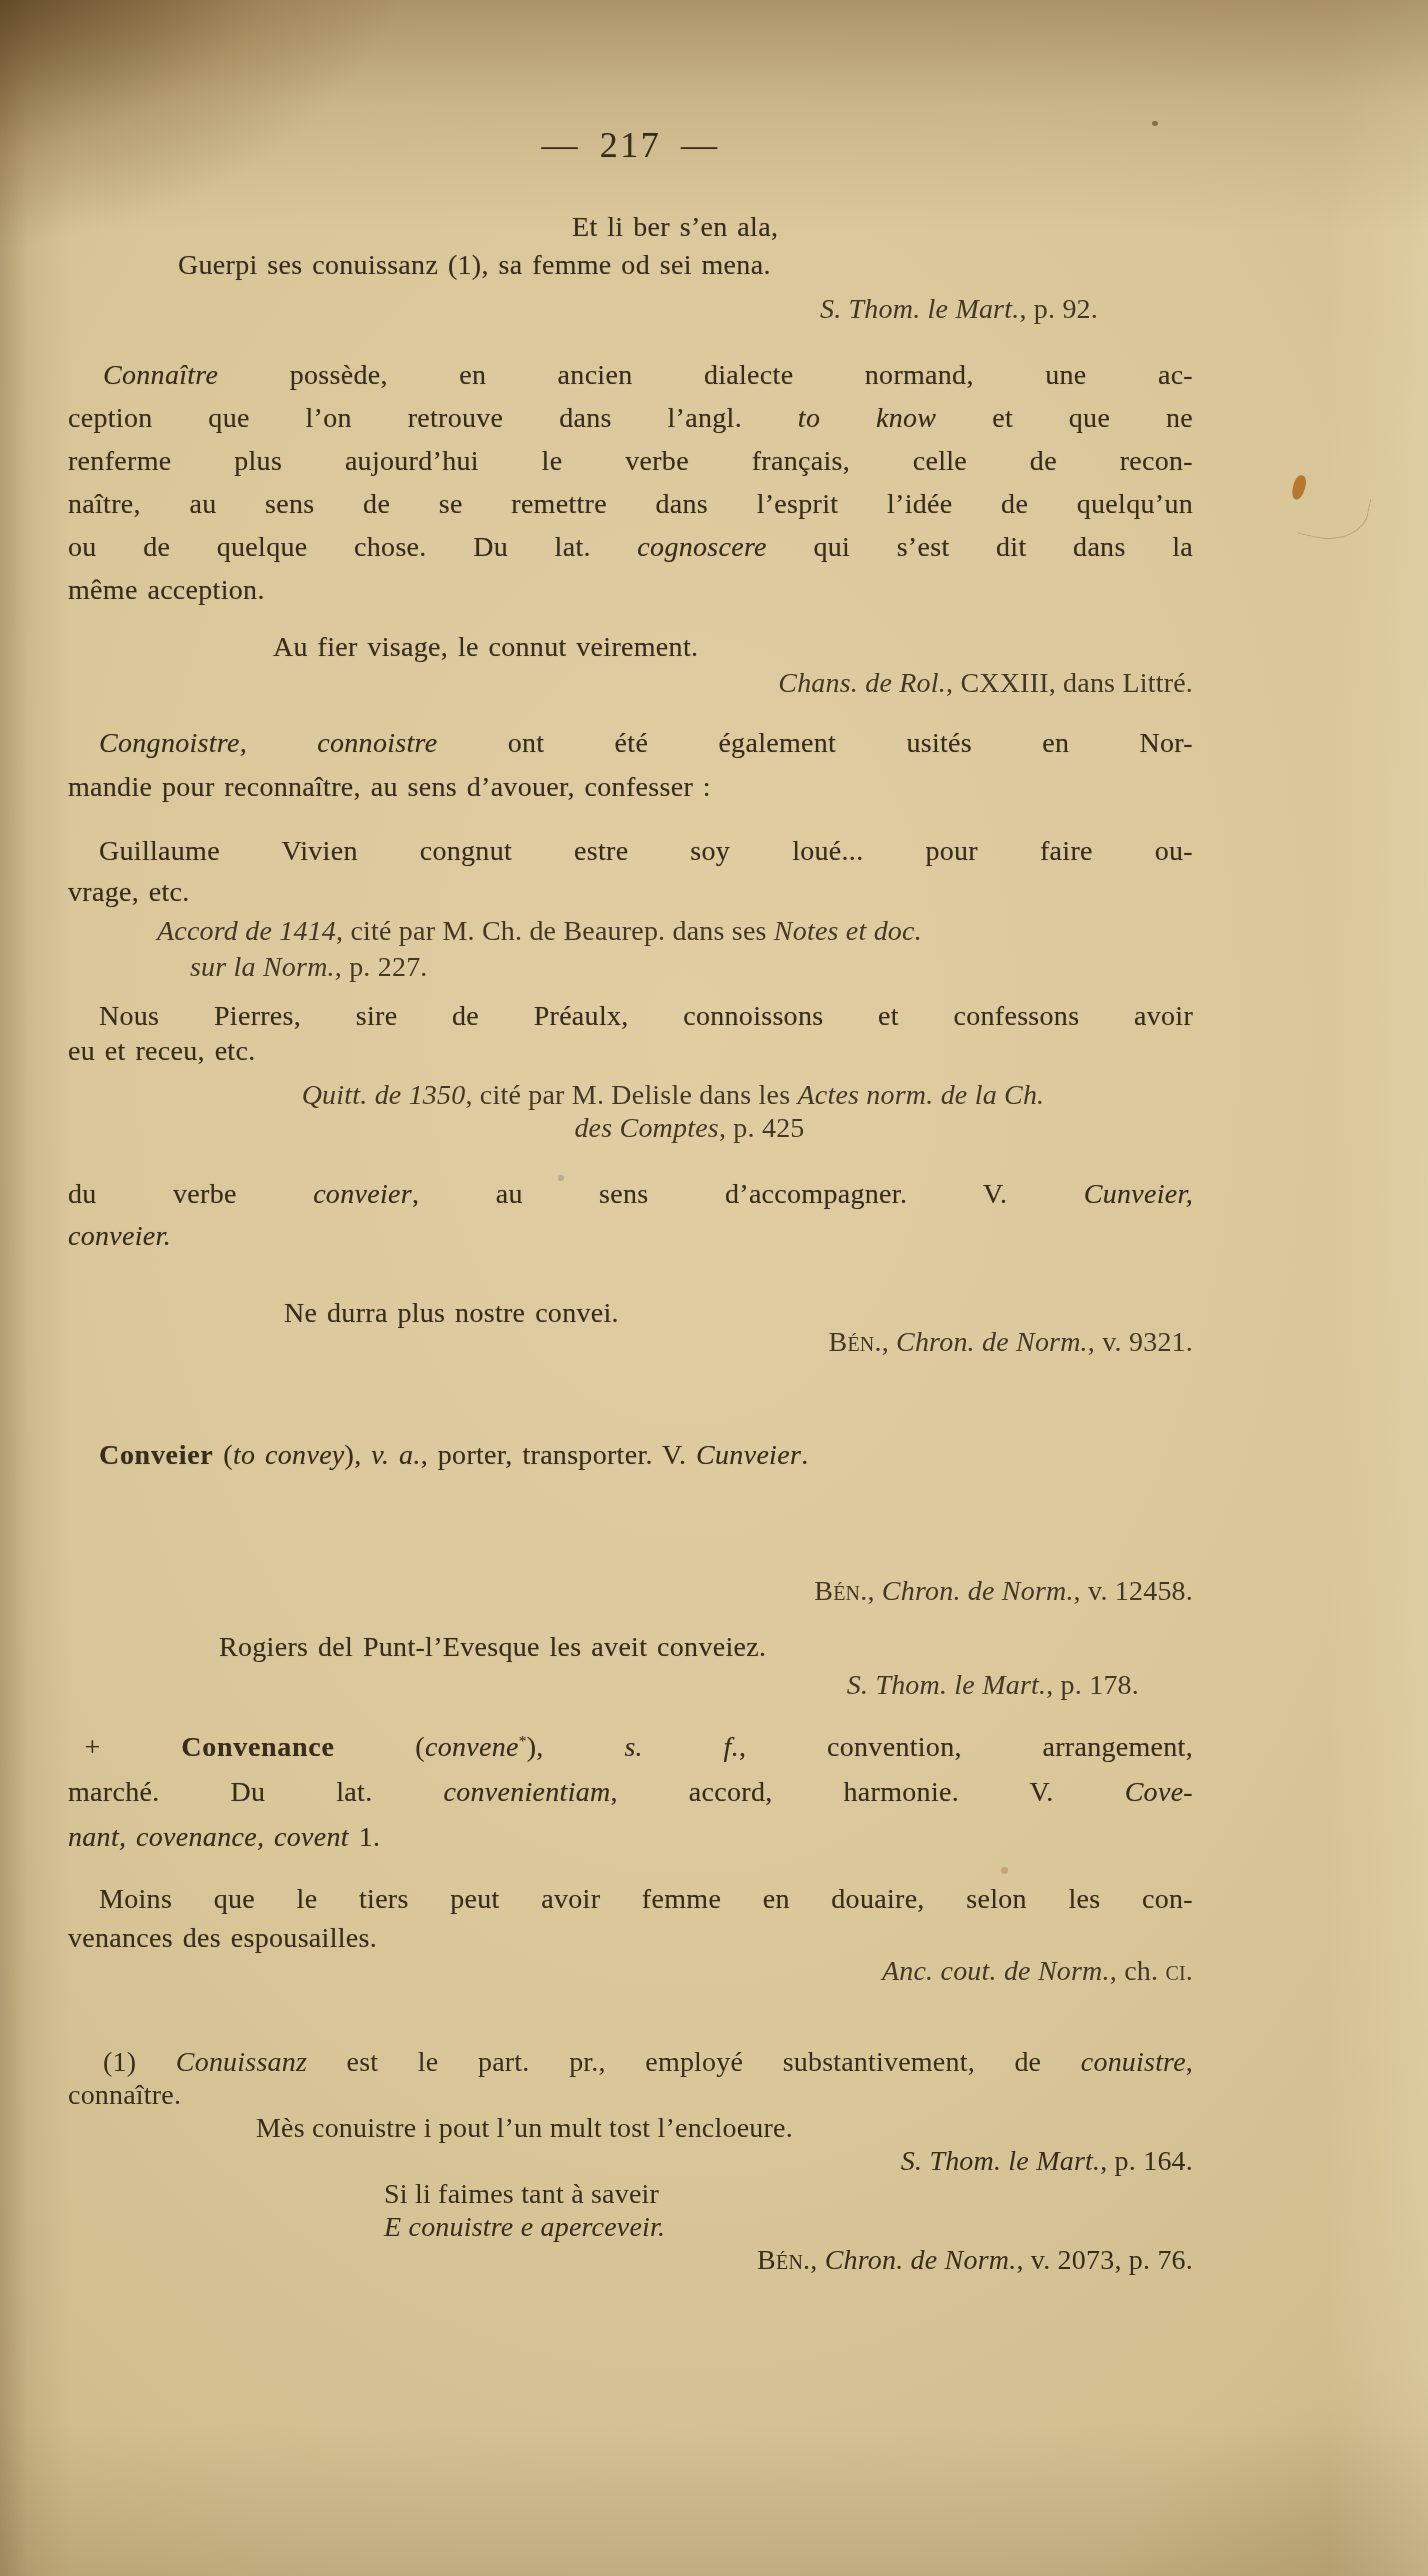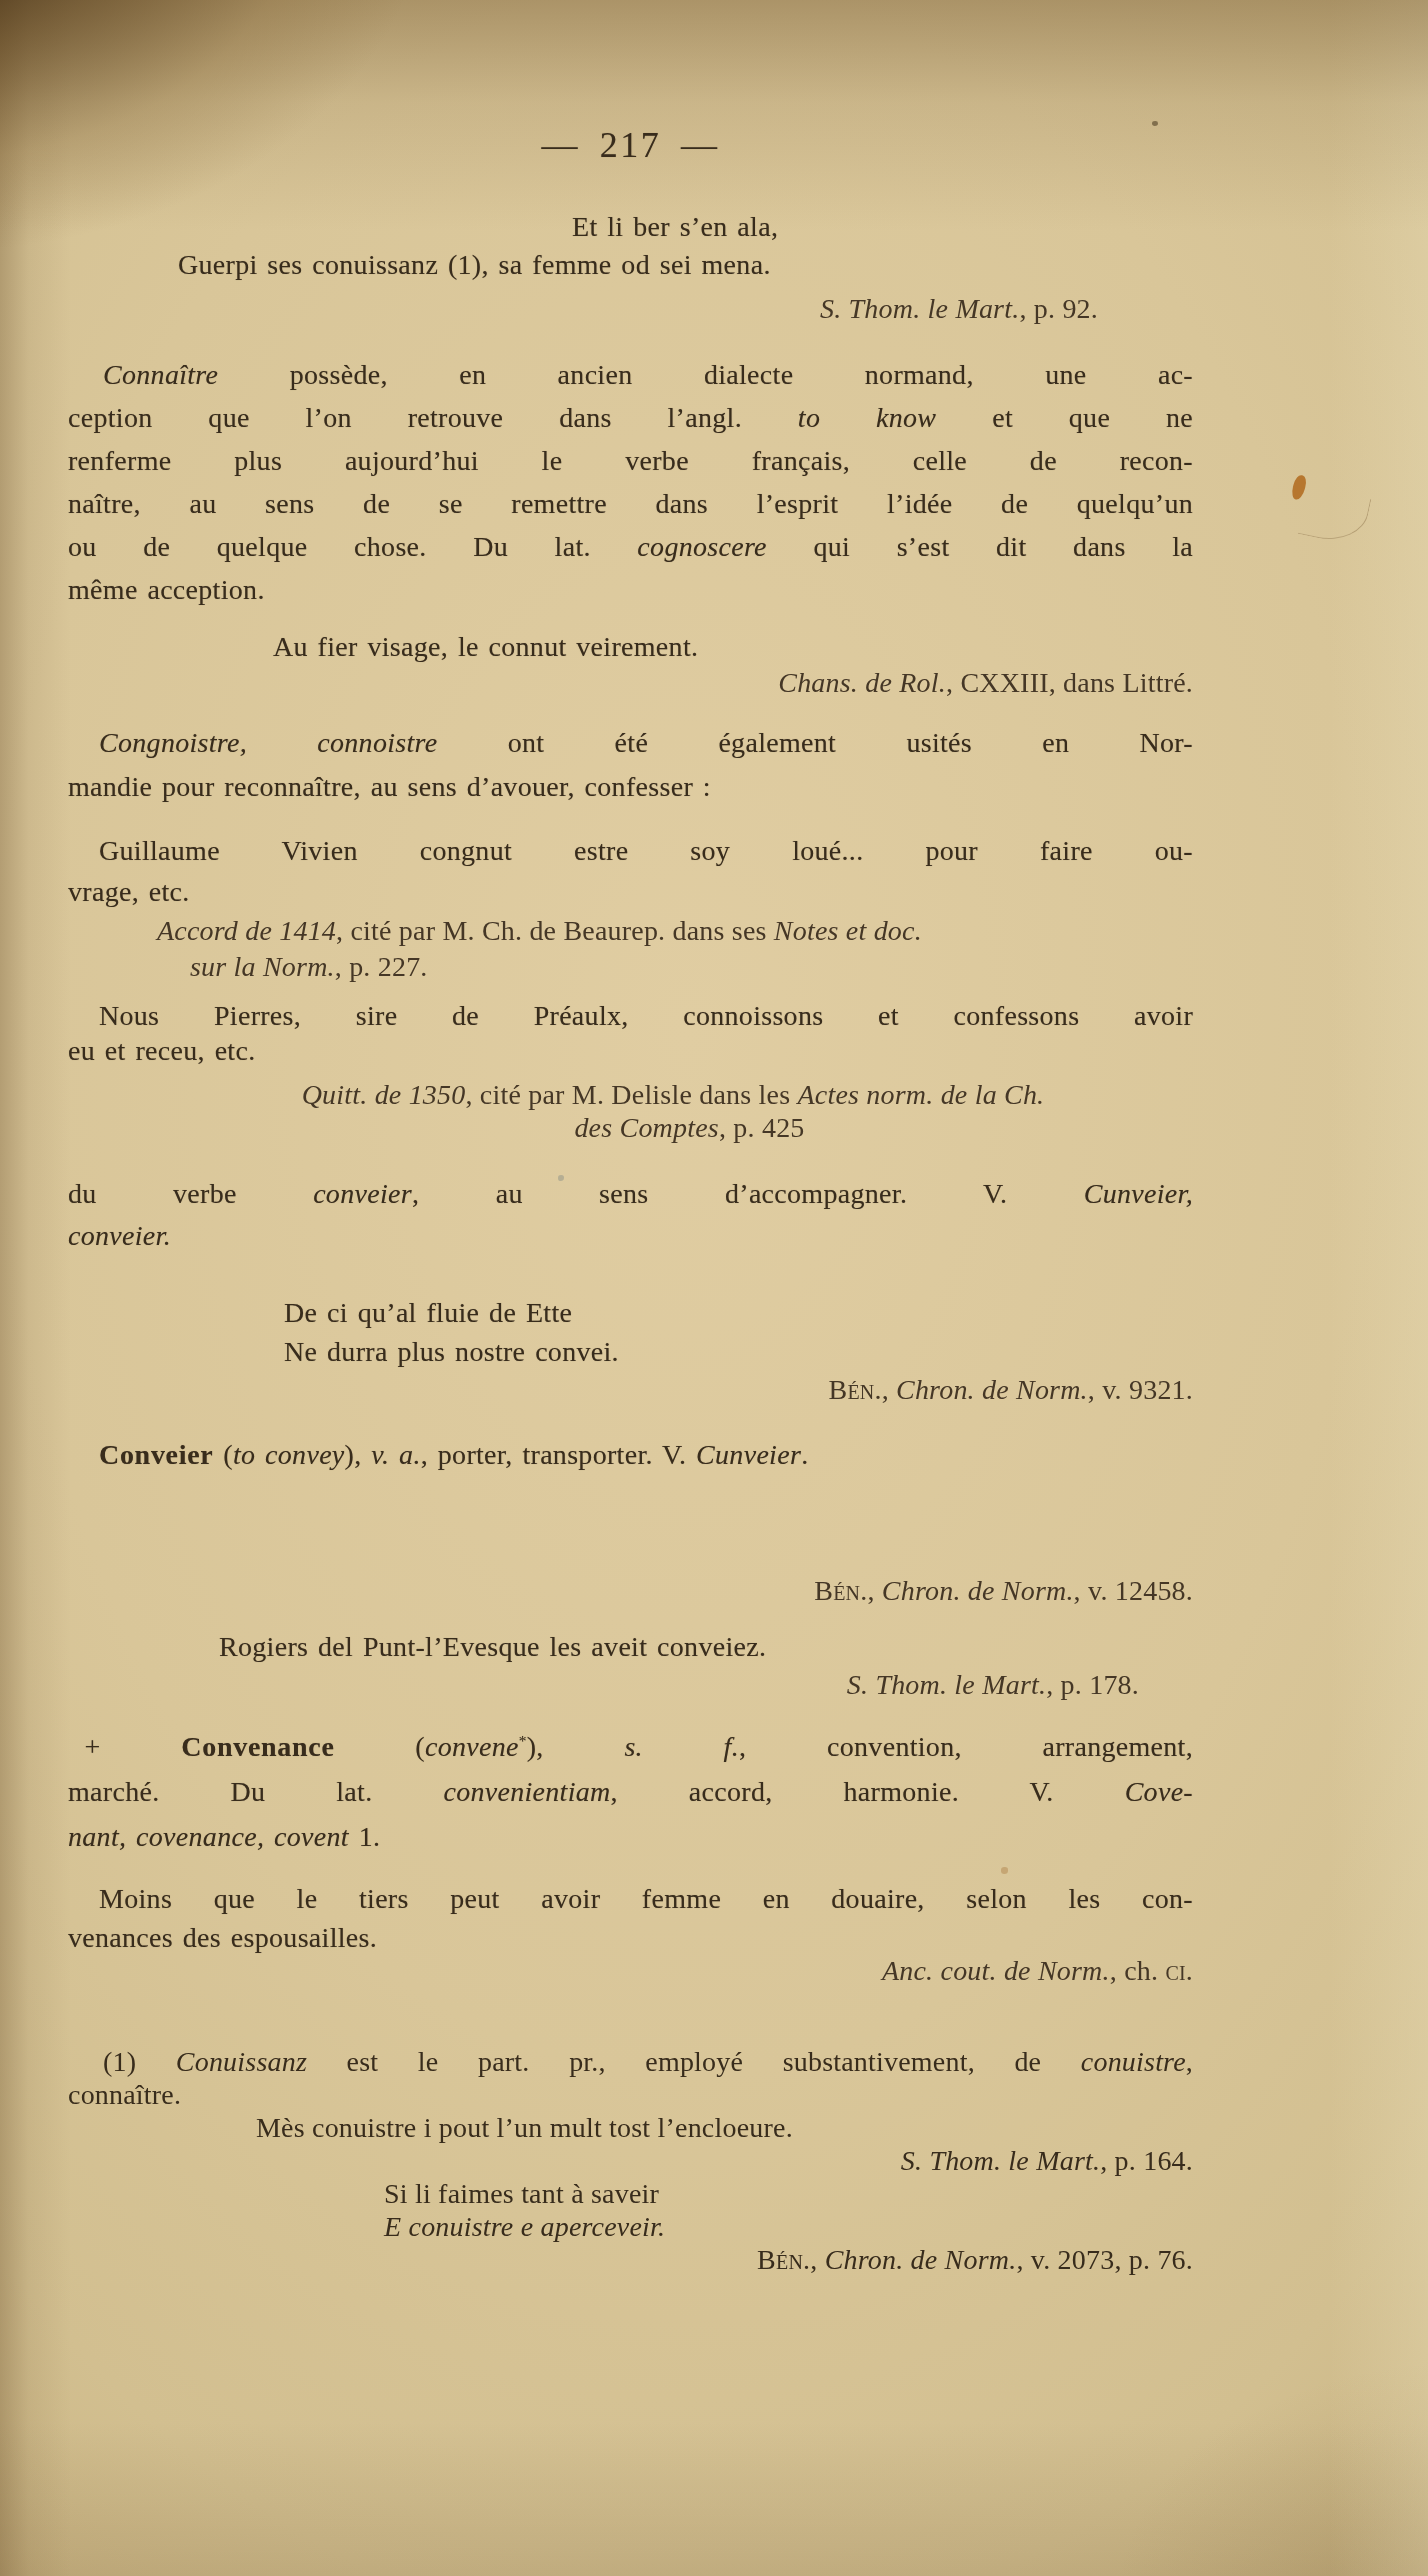--- a/index.html
+++ b/index.html
@@ -94,24 +94,23 @@
   <div class="blk cite" style="top:1078px;line-height:33px;text-align:center;">
     <div style="padding-left:85px;"><span class="it">Quitt. de 1350</span><span>, cité par M. Delisle dans les </span><span class="it">Actes norm. de la Ch.</span></div>
     <div style="padding-left:118px;"><span class="it">des Comptes</span><span>, p. 425</span></div>
   </div>
 
   <div class="blk t" style="top:1173px;line-height:42px;">
     <div class="j"><span>du verbe </span><span class="it">conveier</span><span>, au sens d’accompagner. V. </span><span class="it">Cunveier,</span></div>
     <div class="it">conveier.</div>
   </div>
   <div class="blk t" style="top:1293px;line-height:39px;">
-    <div style="padding-left:216px;">De ci qu’al fluie de Ette</div>
     <div style="padding-left:216px;">Ne durra plus nostre convei.</div>
   </div>
-  <div class="blk cite r" style="top:1372px;">
+  <div class="blk cite r" style="top:1324px;">
     <span class="sc">Bén.</span><span>, </span><span class="it">Chron. de Norm.</span><span>, v. 9321.</span>
   </div>
 
   <div class="blk t" style="top:1433px;">
     <div style="padding-left:31px;"><span class="bd">Conveier</span><span> (</span><span class="it">to convey</span><span>), </span><span class="it">v. a.</span><span>, porter, transporter. V. </span><span class="it">Cunveier</span><span>.</span></div>
   </div>
   <div class="blk cite r" style="top:1573px;">
     <span class="sc">Bén.</span><span>, </span><span class="it">Chron. de Norm.</span><span>, v. 12458.</span>
   </div>
   <div class="blk t" style="top:1625px;">

